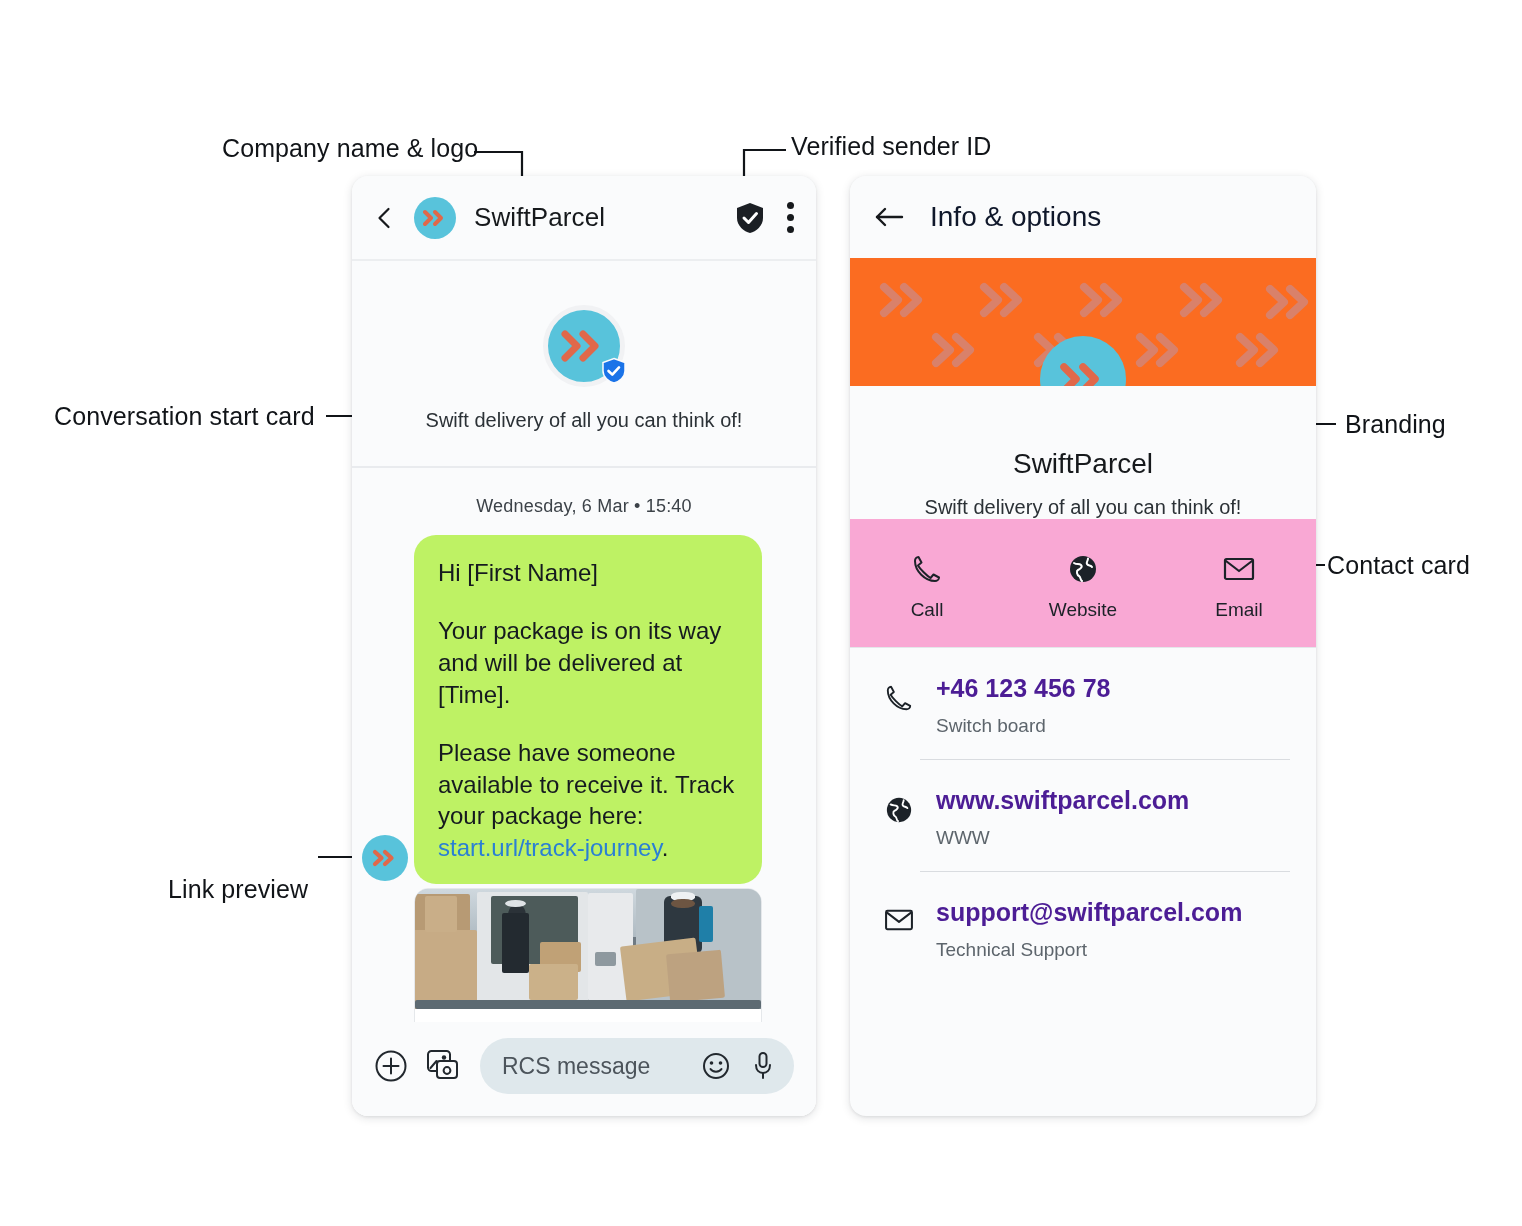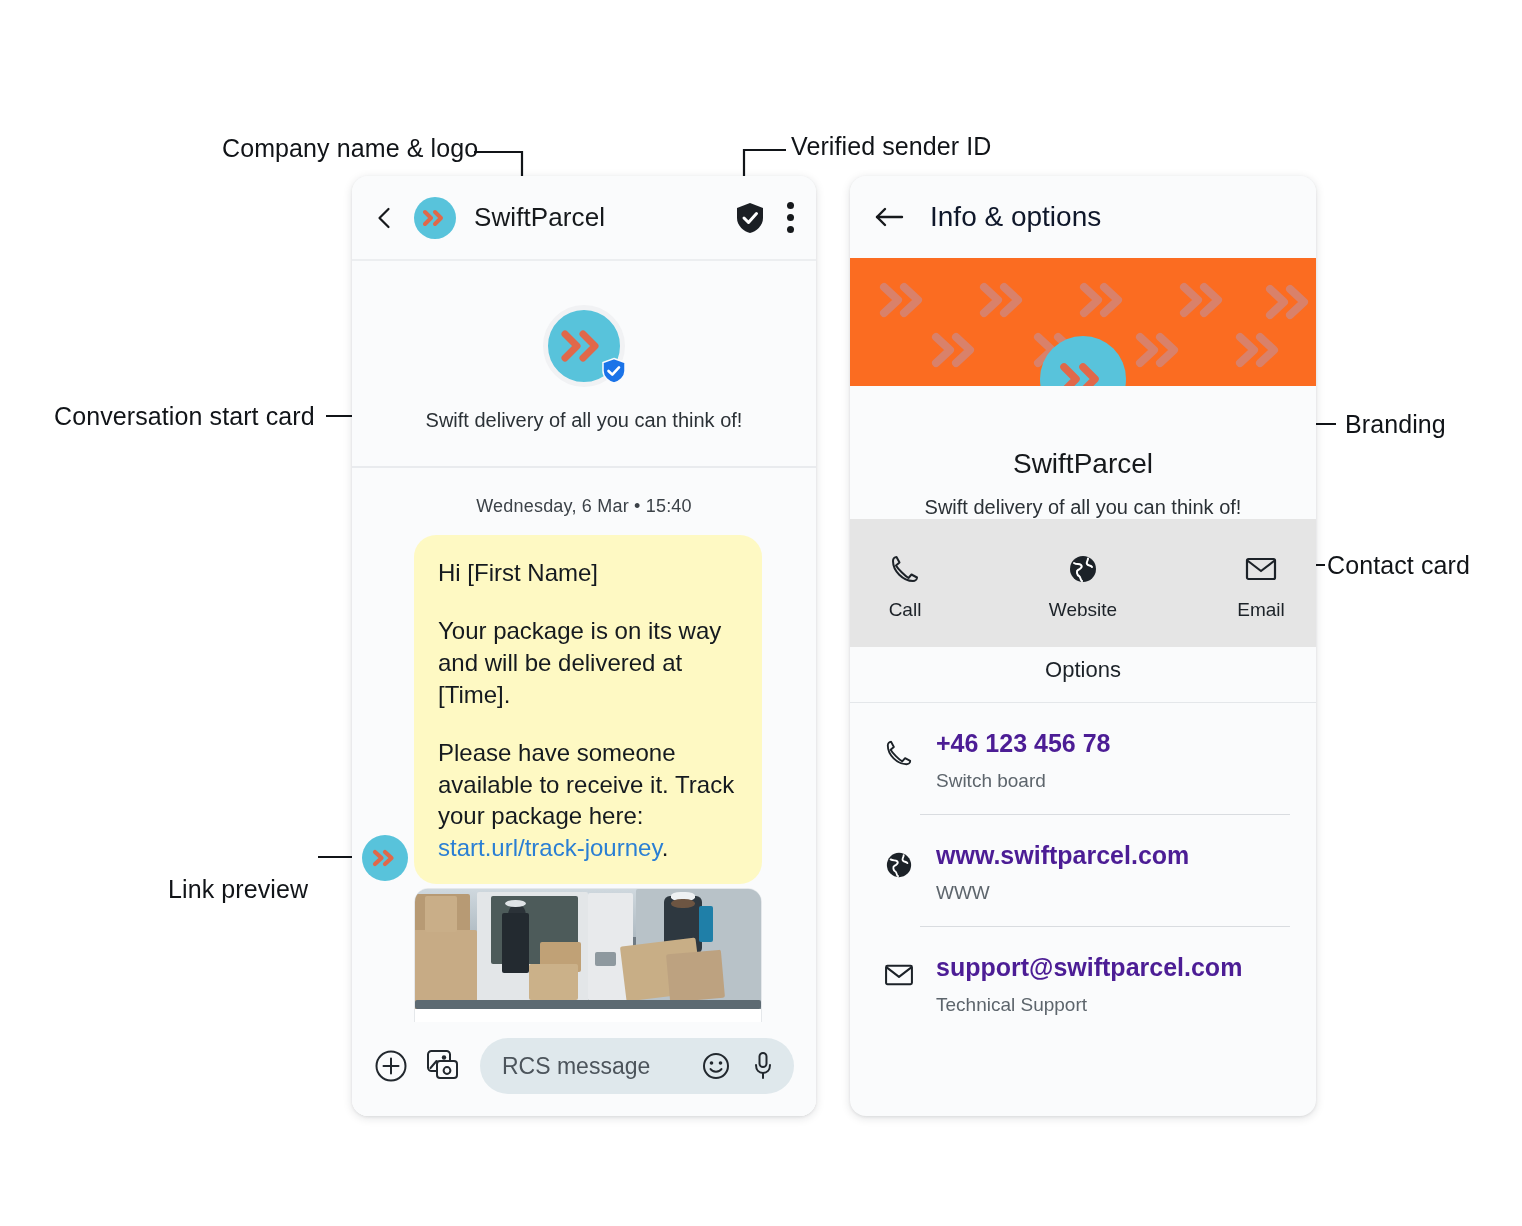--- a/index.html
+++ b/index.html
@@ -75,21 +75,21 @@
   .tagline{margin-top:22px;font-size:20px;color:#2b3136;}
 
   
   .thread{padding:0 0 0 0;background:#fafbfc;position:relative;}
   .day-stamp{
     text-align:center;font-size:18px;font-weight:normal;color:#3c4248;
     padding:28px 0 18px 0;letter-spacing:0.2px;
   }
   .msg-row{position:relative;padding-left:62px;padding-right:54px;}
   .bubble{
-    background:#fef9c3;
+    background:#bef264;
     border-radius:22px 22px 22px 22px;
     padding:22px 24px 20px 24px;
     font-size:24px;line-height:1.33;color:#151a1f;
   }
   .bubble p{margin:0 0 26px 0;}
   .bubble p:last-child{margin-bottom:0;}
   .bubble a{color:#2a7fd4;text-decoration:none;}
   .thread-avatar{
     position:absolute;left:10px;bottom:3px;
     width:46px;height:46px;border-radius:50%;background:#58c3db;
@@ -141,22 +141,22 @@
   .banner .chev{position:absolute;opacity:1;}
   .banner-avatar{
     position:absolute;left:50%;top:78px;transform:translateX(-50%);
     width:86px;height:86px;border-radius:50%;background:#58c3db;
     display:flex;align-items:center;justify-content:center;z-index:4;
   }
   .brand-block{background:#fafbfc;padding:62px 0 0 0;text-align:center;}
   .brand-title{font-size:28px;color:#16191c;}
   .brand-sub{font-size:20px;color:#2b3136;margin-top:16px;}
   .actions{
-    display:flex;justify-content:center;gap:86px;
-    padding:34px 0 26px 0;background:#e5e5e5;
+    display:flex;justify-content:center;gap:64px;
+    padding:34px 0 26px 0;background:#f9a8d4;
   }
   .action{display:flex;flex-direction:column;align-items:center;width:92px;}
   .action .ic{height:32px;display:flex;align-items:center;justify-content:center;}
   .action .lbl{margin-top:14px;font-size:19px;color:#1c2228;}
   .tabs{display:flex;background:#fafbfc;}
   .tab{
     flex:1 1 50%;text-align:center;font-size:22px;color:#1c2228;
     padding:10px 0 16px 0;border-bottom:3px solid transparent;
   }
   .tab.active{border-bottom:4px solid #2b3238;}
@@ -467,21 +467,20 @@
           <svg width="32" height="26" viewBox="0 0 32 26">
             <rect x="2" y="3" width="28" height="20" rx="1.5" stroke="#1c2228" stroke-width="2.2" fill="none"></rect>
             <path d="M3,5 L16,15 L29,5" stroke="#1c2228" stroke-width="2.2" fill="none" stroke-linecap="round" stroke-linejoin="round"></path>
           </svg>
         </div>
         <div class="lbl">Email</div>
       </div>
     </div>
 
     <div class="tabs">
-      <div class="tab">Options</div>
     </div>
     <div class="tabs-base"></div>
 
     <div class="info-list">
 
       <div class="info-row">
         <div class="info-icon">
           <svg width="28" height="28" viewBox="0 0 30 30">
             <path d="M6.5,3 C4.5,3 3,5 3,7 C3,17 13,27 23,27 C25,27 27,25.5 27,23.5 L21.5,20.5 L18.5,24 C15,22 8,15 6,11.5 L9.5,8.5 Z" stroke="#1c2228" stroke-width="2" fill="none" stroke-linejoin="round"></path>
           </svg>

